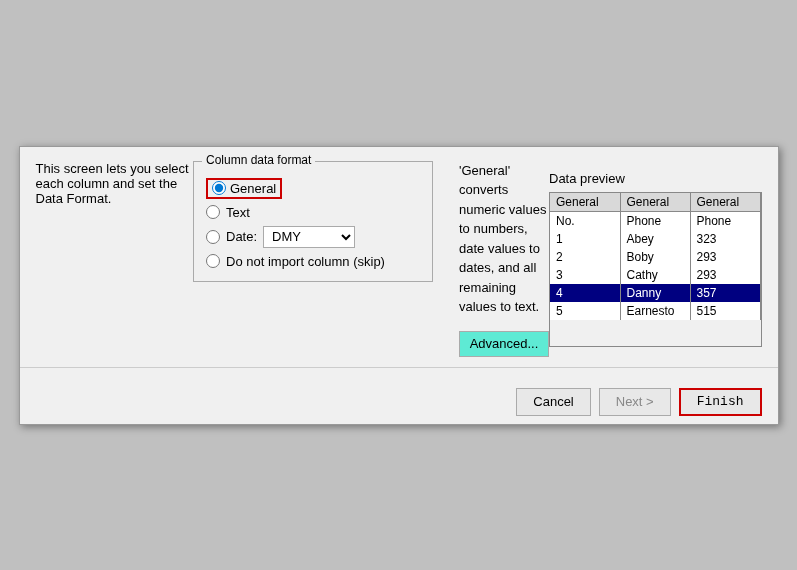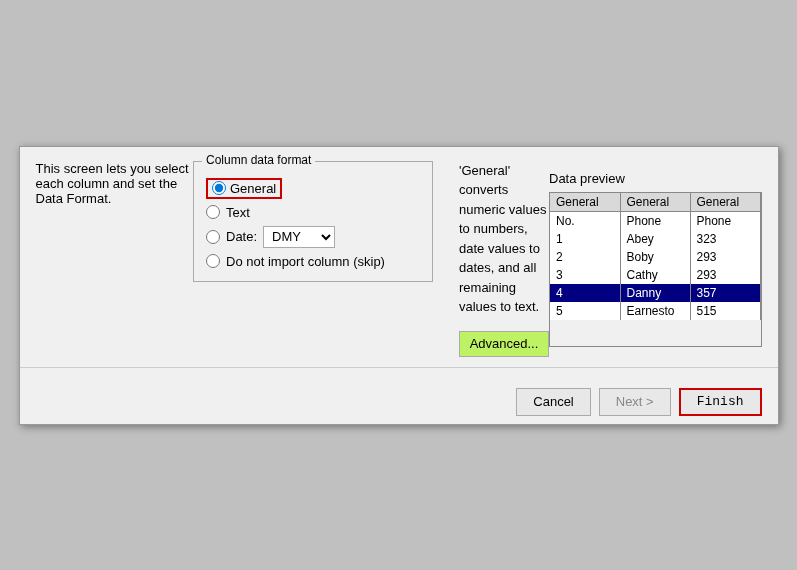--- a/index.html
+++ b/index.html
@@ -141,42 +141,42 @@
       gap: 6px;
     }
 
     .date-select {
       font-size: 13px;
       height: 22px;
       padding: 0 4px;
       border: 1px solid #aaa;
       background: white;
       cursor: pointer;
-      width: 72px;
+      width: 92px;
     }
 
     .right-panel {
       flex: 1;
       padding-left: 20px;
       display: flex;
       flex-direction: column;
       justify-content: flex-start;
     }
 
     .general-desc {
       font-size: 13px;
       color: #000;
       line-height: 1.5;
       margin-bottom: 14px;
     }
 
     .advanced-btn {
       width: 90px;
       height: 26px;
-      background: #bef264;
+      background: #5eead4;
       border: 1px solid #aaa;
       cursor: pointer;
       font-size: 13px;
       display: flex;
       align-items: center;
       justify-content: center;
     }
 
     .data-preview-section {
       margin-top: 10px;

